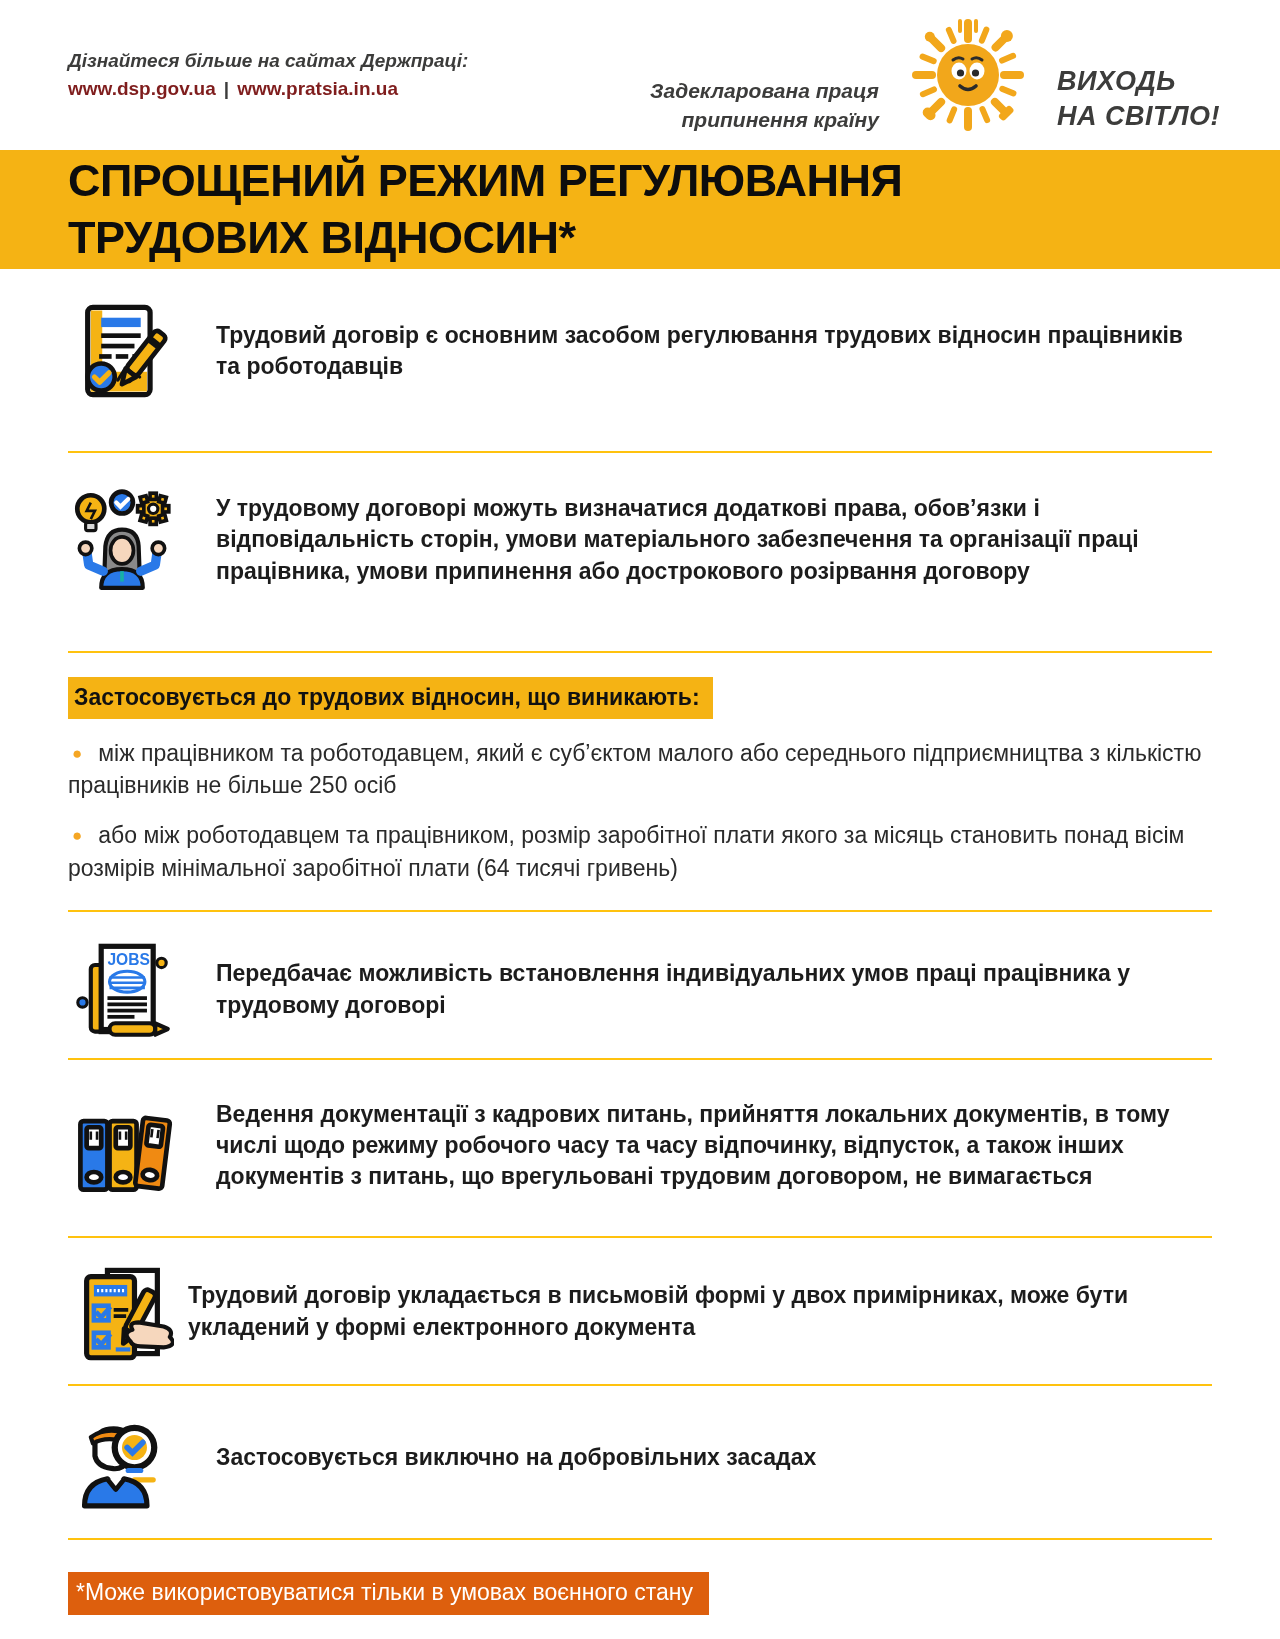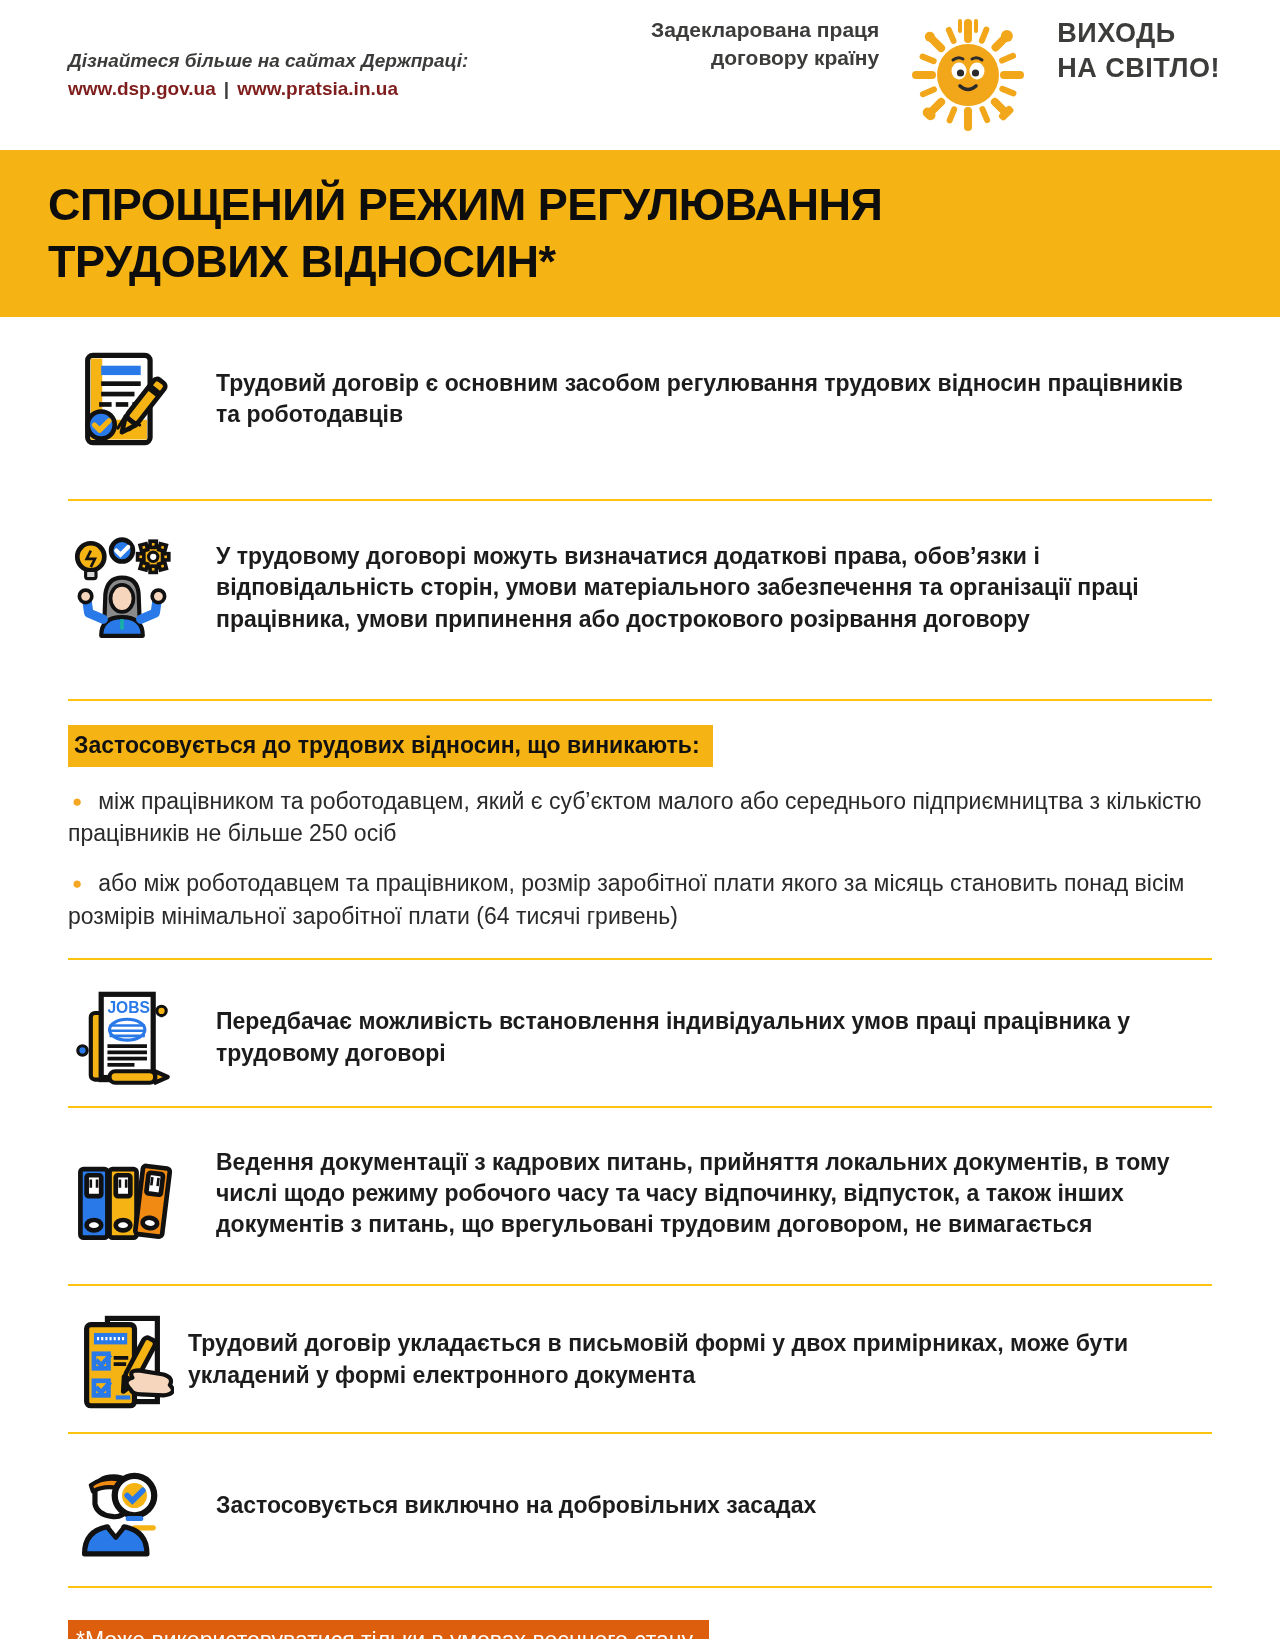--- a/index.html
+++ b/index.html
@@ -12,27 +12,27 @@
   
   .header {
     height:150px; display:flex; align-items:center;
     padding:0 60px 0 68px;
   }
   .header-left { line-height:1.45; }
   .header-info { font-size:19px; font-weight:bold; color:#3c3c3b;font-style:italic; }
   .header-links { font-size:19px; font-weight:bold; }
   .header-links a { color:#7f1d1d; text-decoration:none; }
   .link-sep { color:#3c3c3b; margin:0 8px; font-weight:bold; }
-  .header-right { margin-left:auto; display:flex; align-items:flex-start; gap:30px; }
+  .header-right { margin-left:auto; display:flex; align-items:flex-end; gap:30px;font-style:italic; }
   .slogan { text-align:right; font-size:21px; font-weight:bold; color:#3c3c3b; line-height:1.35; }
   .brand { font-size:27px; font-weight:800; color:#3c3c3b; line-height:1.3; letter-spacing:0.5px; }
   .sun-logo { width:118px; height:118px; flex:none; }
   
   .banner {
-    background:#f5b314; height:167px; padding:0 48px;
+    background:#f5b314; height:119px; padding:0 68px;
     display:flex; flex-direction:column; justify-content:center;
   }
   .banner-title {
     font-size:45px; font-weight:800; color:#0d0d0d;
     line-height:1.26; letter-spacing:-0.5px;
   }
   
   .content { padding:0 68px; }
   .block { display:flex; align-items:center; gap:40px; }
   .block-icon { width:108px; flex:none; display:flex; justify-content:center; }
@@ -73,21 +73,21 @@
   <div class="header">
     <div class="header-left">
       <div class="header-info">Дізнайтеся більше на сайтах Держпраці:</div>
       <div class="header-links">
         <a href="#">www.dsp.gov.ua</a><span class="link-sep">|</span><a href="#">www.pratsia.in.ua</a>
       </div>
     </div>
     <div class="header-right">
       <div class="slogan">
         <div>Задекларована праця</div>
-        <div>договору країну</div>
+        <div>припинення країну</div>
       </div>
       <div class="sun-logo">
         <svg viewBox="0 0 118 118">
           <g fill="#f2a71b">
             <g transform="translate(59,59)">
               <g>
                   <rect x="-4" y="-56" width="8" height="24" rx="4"></rect>
                   <rect x="-10" y="-56" width="4" height="14" rx="2"></rect>
                   <rect x="6" y="-56" width="4" height="14" rx="2"></rect>
                 </g>

